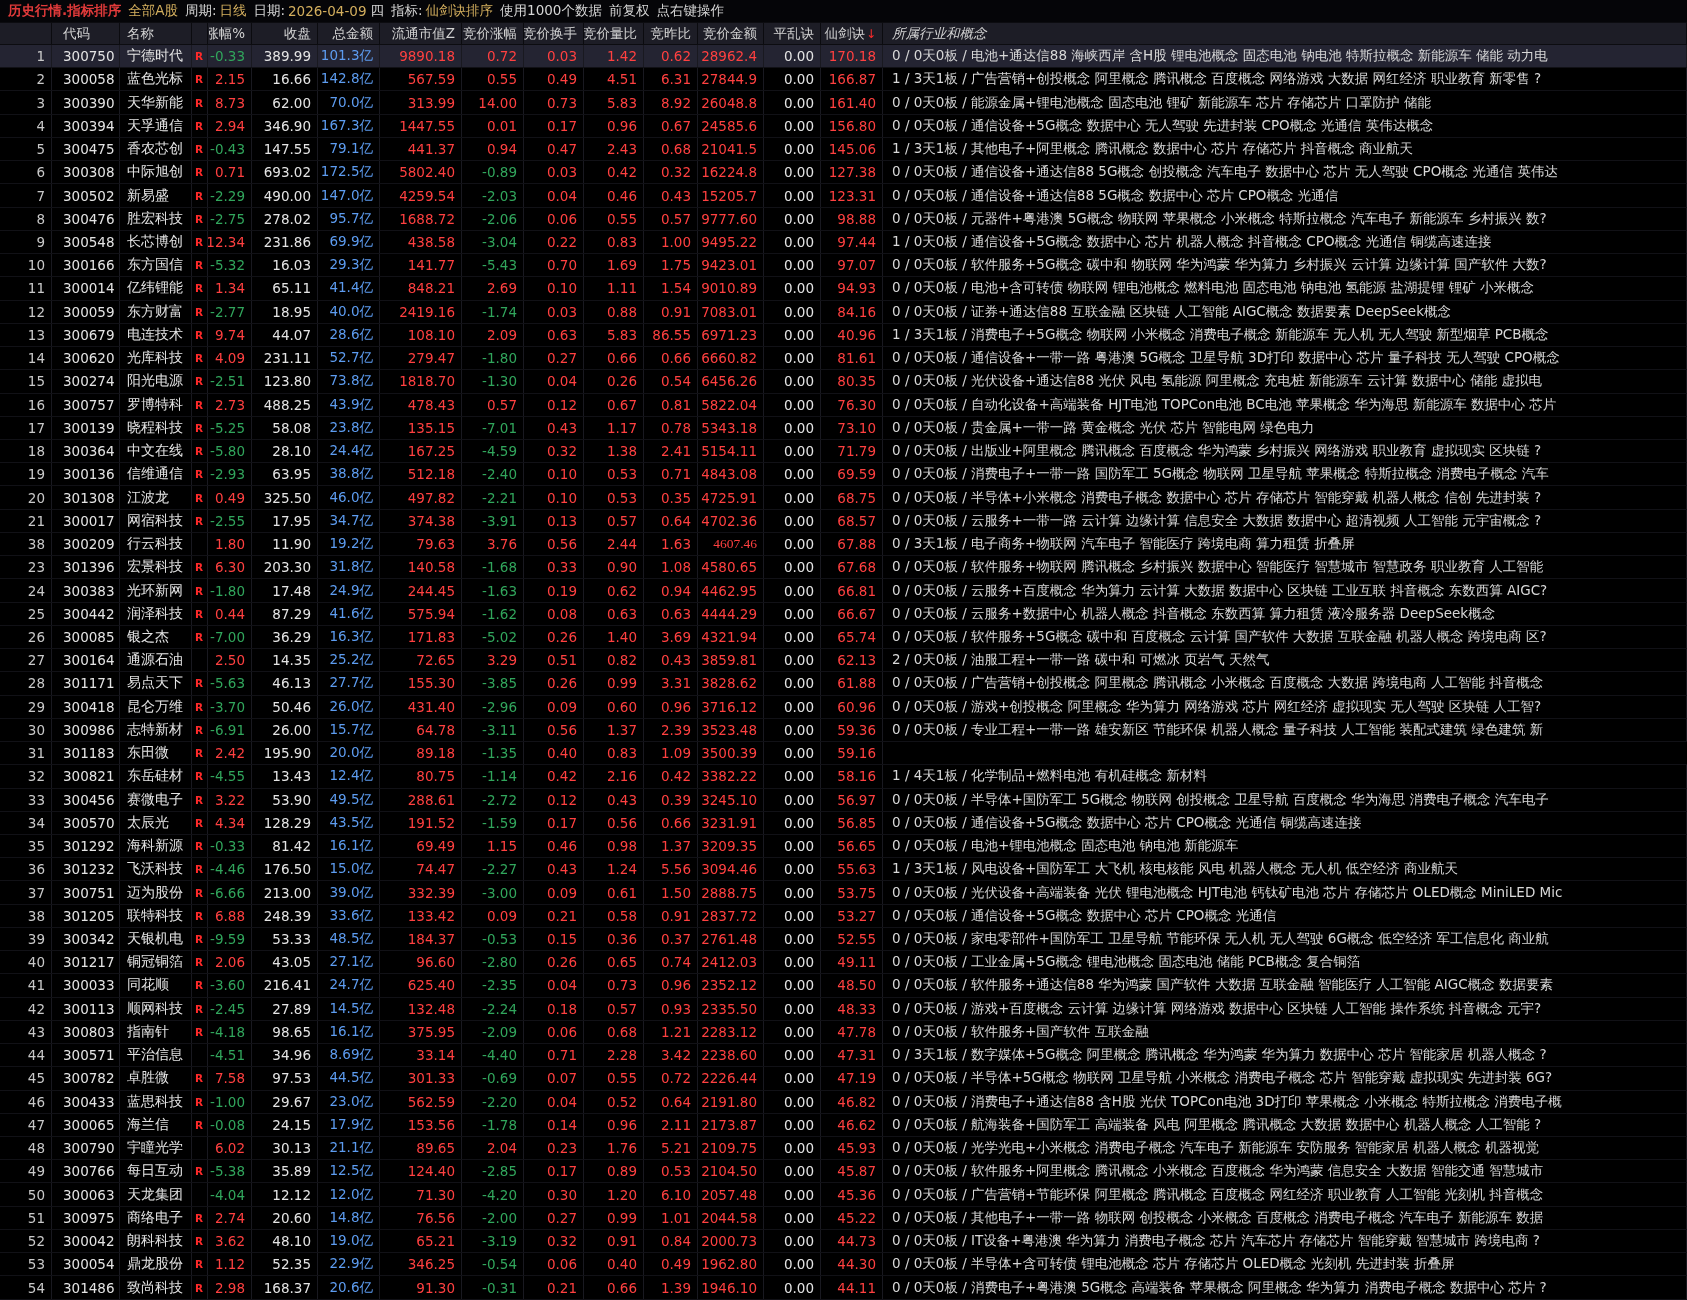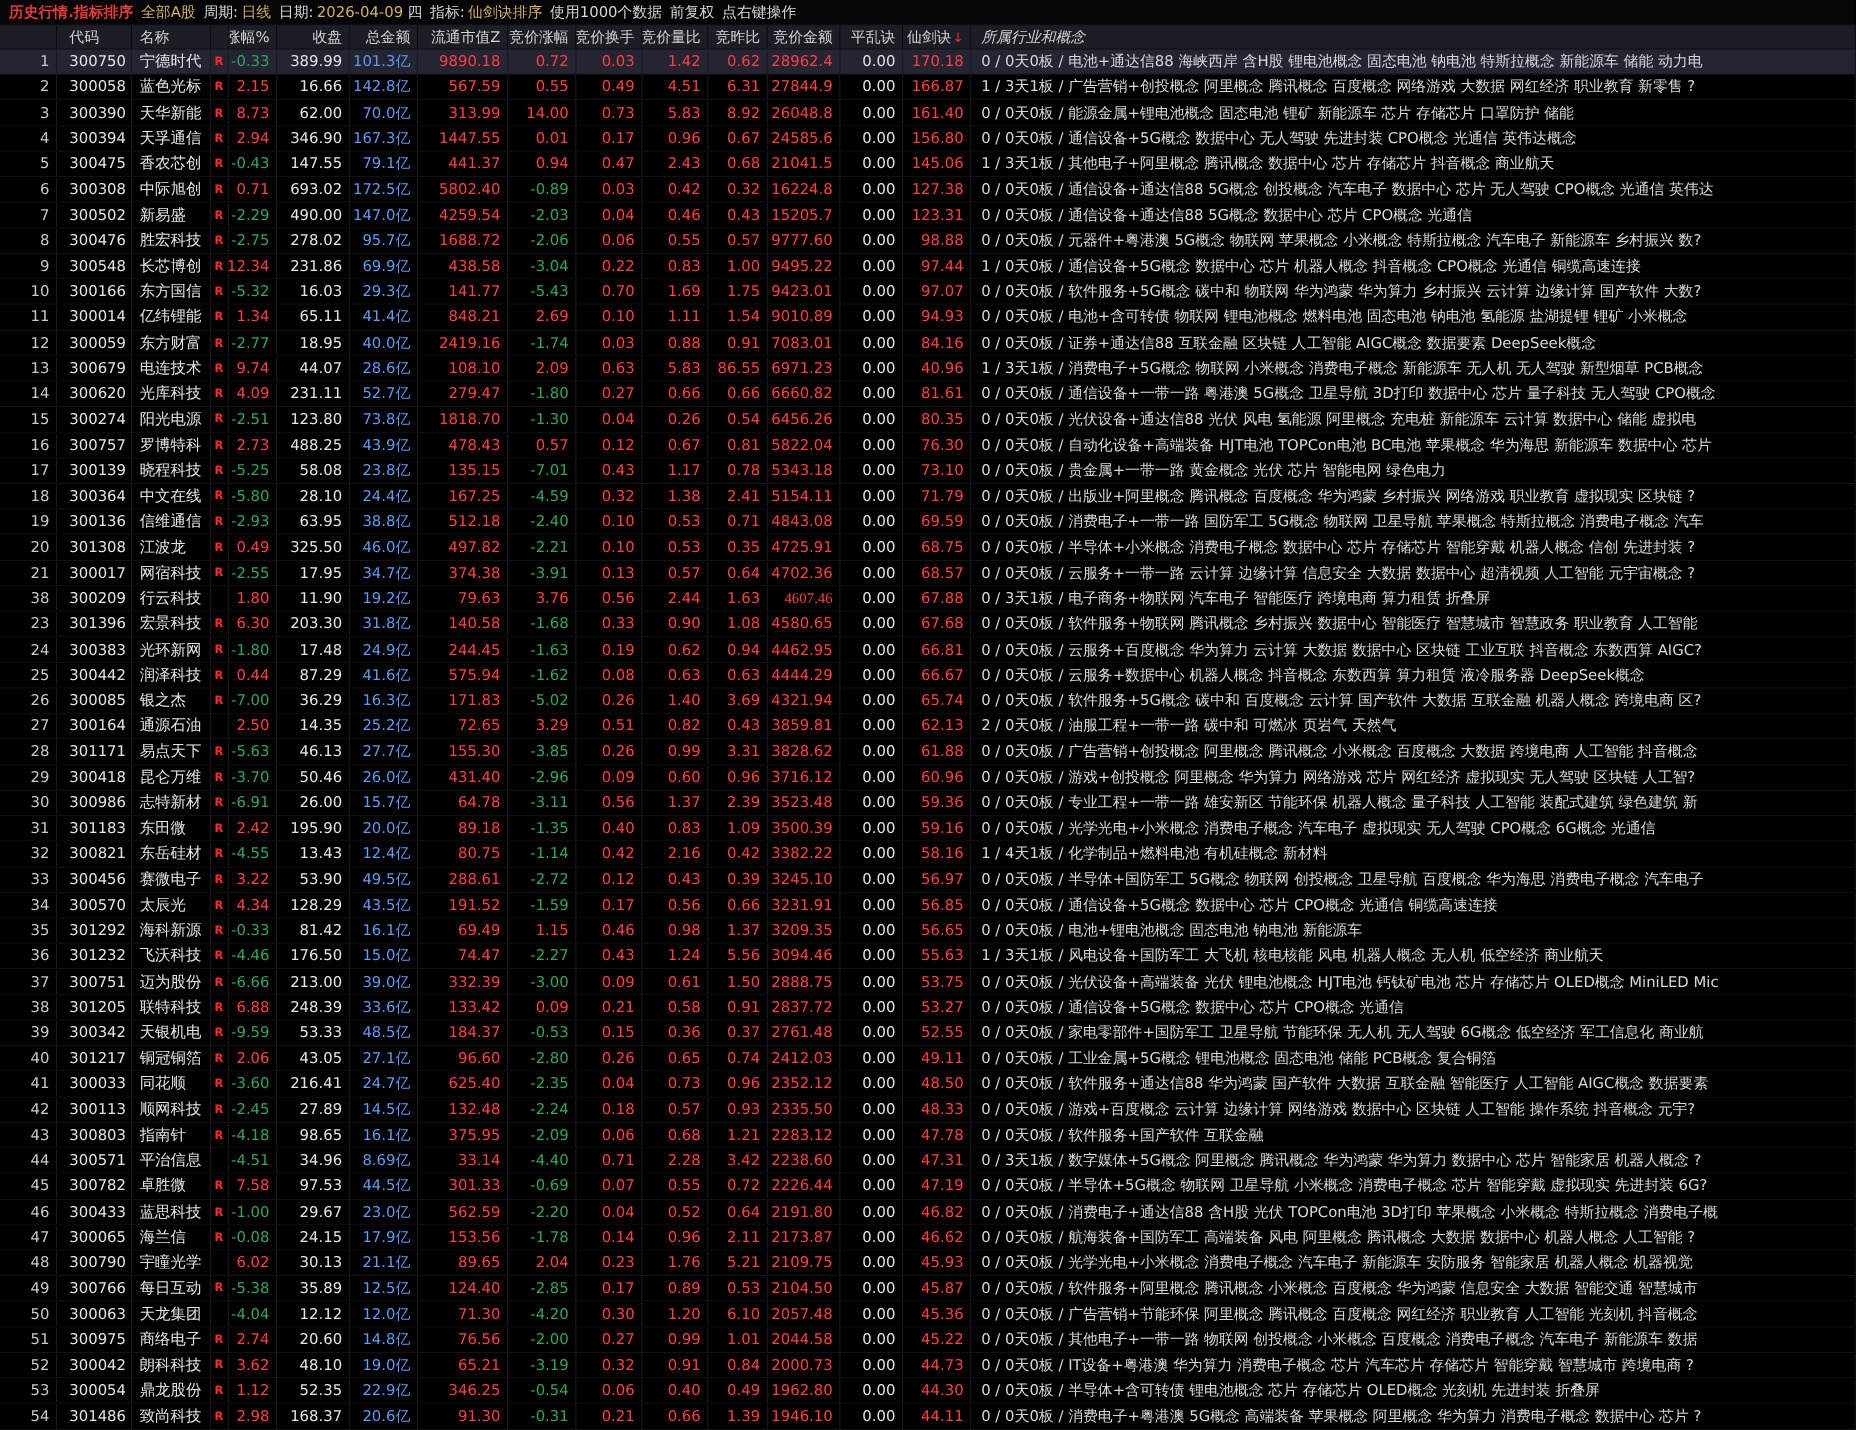--- a/index.html
+++ b/index.html
@@ -655,21 +655,20 @@
       <div class="cell a-r white" style="width: 66px; flex: 0 0 66px;">195.90</div>
       <div class="cell a-r blue" style="width: 62px; flex: 0 0 62px;">20.0亿</div>
       <div class="cell a-r red" style="width: 82px; flex: 0 0 82px;">89.18</div>
       <div class="cell a-r green" style="width: 62px; flex: 0 0 62px;">-1.35</div>
       <div class="cell a-r red" style="width: 60px; flex: 0 0 60px;">0.40</div>
       <div class="cell a-r red" style="width: 60px; flex: 0 0 60px;">0.83</div>
       <div class="cell a-r red" style="width: 54px; flex: 0 0 54px;">1.09</div>
       <div class="cell a-r red" style="width: 66px; flex: 0 0 66px;">3500.39</div>
       <div class="cell a-r white" style="width: 57px; flex: 0 0 57px;">0.00</div>
       <div class="cell a-r red" style="width: 62px; flex: 0 0 62px;">59.16</div>
-      <div class="cell a-l ind" style="width: 804px; flex: 0 0 804px; padding-left: 9px;">0 / 0天0板 / 光学光电+小米概念 消费电子概念 汽车电子 虚拟现实 无人驾驶 CPO概念 6G概念 光通信</div>
     </div>
     <div class="row">
       <div class="cell a-r idx" style="width: 52px; flex: 0 0 52px;">32</div>
       <div class="cell a-l white" style="width: 68px; flex: 0 0 68px; padding-left: 11px;">300821</div>
       <div class="cell a-l white name-cn" style="width: 72px; flex: 0 0 72px; padding-left: 7px;">东岳硅材</div>
       <div class="cell a-l rmark" style="width: 16px; flex: 0 0 16px;">R</div>
       <div class="cell a-r green" style="width: 44px; flex: 0 0 44px;">-4.55</div>
       <div class="cell a-r white" style="width: 66px; flex: 0 0 66px;">13.43</div>
       <div class="cell a-r blue" style="width: 62px; flex: 0 0 62px;">12.4亿</div>
       <div class="cell a-r red" style="width: 82px; flex: 0 0 82px;">80.75</div>

